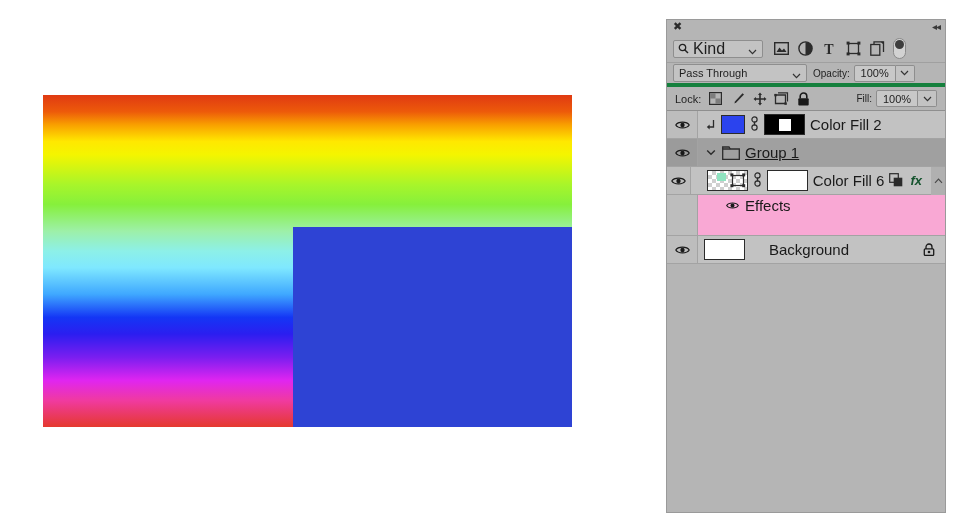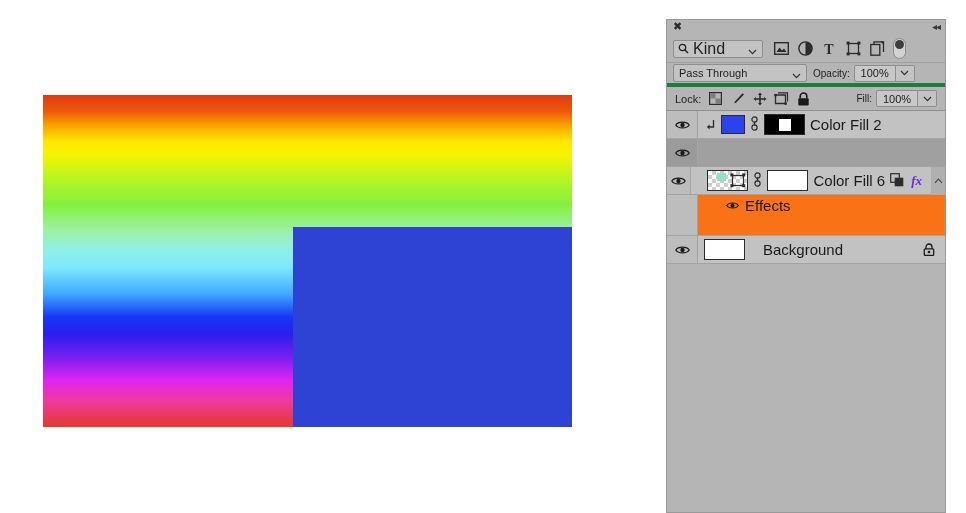--- a/index.html
+++ b/index.html
@@ -281,31 +281,31 @@
   .checker-thumb .mint {
     position:absolute; left:9px; top:2px; width:9px; height:8px;
     background:#8fe3c0;
   }
   .layer-name { font-size: 15px; color:#1a1a1a; white-space: nowrap; }
   .layer-name.underline { text-decoration: underline; }
   .right-badges {
     margin-left: auto; display:flex; align-items:center; gap:7px;
     padding-right: 4px;
   }
-  .fx-text { font-family: Liberation Serif, serif; font-style: italic; font-weight: bold; font-size: 13px; color:#6d28d9; }
+  .fx-text { font-family: Liberation Sans, sans-serif; font-style: italic; font-weight: bold; font-size: 13px; color:#14532d; }
   .chev-up-box {
     width: 14px; height: 28px;
     background: #b0b0b0;
     display:flex; align-items:center; justify-content:center;
     cursor:pointer;
   }
   .sub-row {
     height: 20px;
     display:flex; align-items:center;
-    background: #f97316;
+    background: #f9a8d4;
     cursor: pointer;
   }
   .sub-row .eye-cell { background:#bdbdbd; }
   .sub-body { flex:1 1 auto; display:flex; align-items:center; height:100%; }
   .sub-eye { margin-right: 6px; display:flex; }
   .group-chev { width:13px; display:flex; justify-content:center; }
   .folder-ic { display:flex; }
   .lock-badge { margin-left:auto; padding-right:10px; display:flex; }
   .empty-area { background:#b5b5b5; flex:1 1 auto; }
 </style>
@@ -479,20 +479,34 @@
         </div>
       </div>
 
       <div class="layer-row selected">
         <div class="eye-cell">
           <svg width="15" height="10" viewBox="0 0 15 10">
             <path d="M0.8 5 C3 1.2 12 1.2 14.2 5 C12 8.8 3 8.8 0.8 5 Z" fill="none" stroke="#1a1a1a" stroke-width="1.2"></path>
             <circle cx="7.5" cy="5" r="2.2" fill="#1a1a1a"></circle>
           </svg>
         </div>
+        <div class="row-body">
+          <span class="group-chev">
+            <svg width="10" height="7" viewBox="0 0 10 7">
+                <path d="M1.2 1.4 L5 5.2 L8.8 1.4" fill="none" stroke="#2b2b2b" stroke-width="1.4"></path>
+              </svg>
+          </span>
+          <span class="folder-ic">
+            <svg width="18" height="14" viewBox="0 0 18 14">
+              <path d="M0.7 3 L0.7 13.3 L17.3 13.3 L17.3 3 Z" fill="none" stroke="#2b2b2b" stroke-width="1.3"></path>
+              <path d="M0.7 3 L0.7 1 L7 1 L8.3 3" fill="none" stroke="#2b2b2b" stroke-width="1.3"></path>
+            </svg>
+          </span>
+          <span class="layer-name underline">Group 1</span>
+        </div>
       </div>
 
       <div class="layer-row">
         <div class="eye-cell">
           <svg width="15" height="10" viewBox="0 0 15 10">
             <path d="M0.8 5 C3 1.2 12 1.2 14.2 5 C12 8.8 3 8.8 0.8 5 Z" fill="none" stroke="#1a1a1a" stroke-width="1.2"></path>
             <circle cx="7.5" cy="5" r="2.2" fill="#1a1a1a"></circle>
           </svg>
         </div>
         <div class="row-body" style="padding-left:16px">
@@ -551,21 +565,21 @@
 
       <div class="layer-row">
         <div class="eye-cell">
           <svg width="15" height="10" viewBox="0 0 15 10">
             <path d="M0.8 5 C3 1.2 12 1.2 14.2 5 C12 8.8 3 8.8 0.8 5 Z" fill="none" stroke="#1a1a1a" stroke-width="1.2"></path>
             <circle cx="7.5" cy="5" r="2.2" fill="#1a1a1a"></circle>
           </svg>
         </div>
         <div class="row-body">
           <span class="white-thumb"></span>
-          <span class="layer-name" style="margin-left:13px">Background</span>
+          <span class="layer-name" style="margin-left:19px">Background</span>
           <span class="lock-badge">
             <svg width="12" height="13" viewBox="0 0 12 13">
               <path d="M3 6 L3 4 A3 3 0 0 1 9 4 L9 6" fill="none" stroke="#1a1a1a" stroke-width="1.3"></path>
               <rect x="1.3" y="5.8" width="9.4" height="6.6" rx="1" fill="none" stroke="#1a1a1a" stroke-width="1.3"></rect>
               <circle cx="6" cy="9" r="1.3" fill="#1a1a1a"></circle>
             </svg>
           </span>
         </div>
       </div>
 

